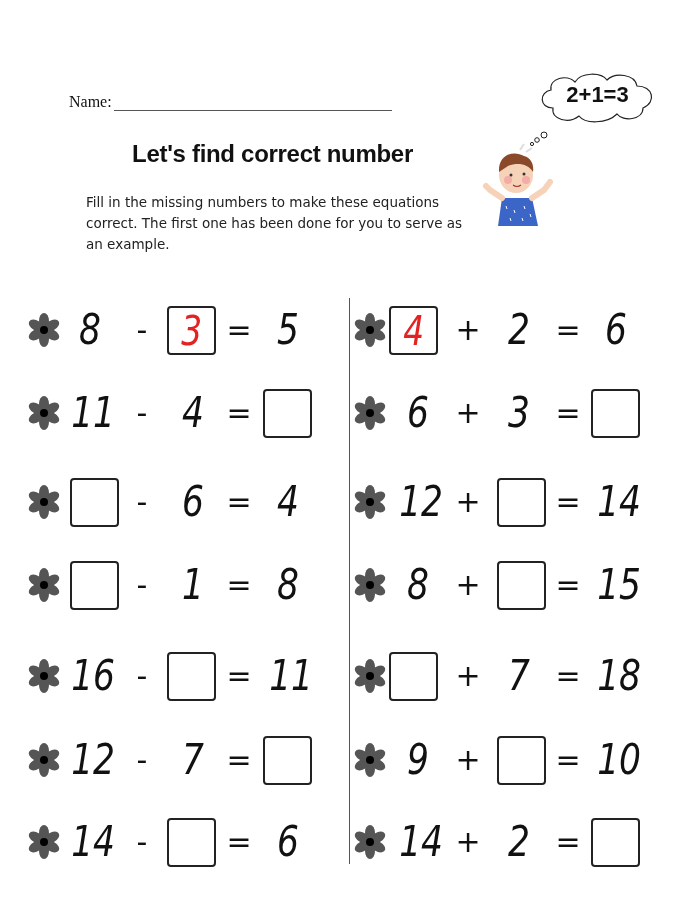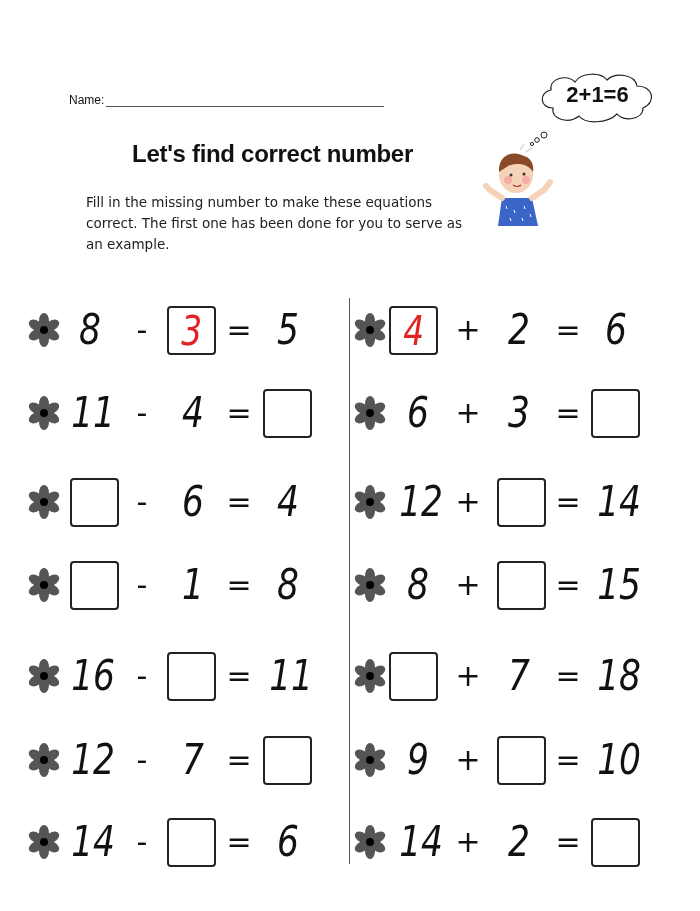--- a/index.html
+++ b/index.html
@@ -1,19 +1,19 @@
 <!DOCTYPE html>
 <html><head>
 <meta charset="utf-8">
 <style>
   html, body { margin:0; padding:0; background:#ffffff; }
   body { width:700px; height:911px; position:relative; overflow:hidden; font-family:"DejaVu Sans", sans-serif; color:#111; }
 
   .name-row { position:absolute; left:69px; top:93px; display:flex; align-items:flex-end; }
-  .name-label { font-size:12px; font-family:Liberation Sans, sans-serif; }
+  .name-label { font-size:16px; font-family:Liberation Serif, serif; }
   .name-line { width:278px; border-bottom:1px solid #555; margin-left:2px; height:12px; }
 
   .title { position:absolute; left:0; top:140px; width:545px; text-align:center; font-family:"Liberation Sans", sans-serif; font-weight:bold; font-size:24px; letter-spacing:-0.3px; color:#111; }
 
   .instructions { position:absolute; left:86px; top:192px; width:380px; font-size:13.5px; line-height:21px; font-family:"DejaVu Sans", sans-serif; color:#222; }
 
   .thought { position:absolute; left:535px; top:70px; width:125px; height:55px; }
   .thought-text { position:absolute; left:535px; top:82px; width:125px; text-align:center; font-family:"Liberation Sans", sans-serif; font-weight:bold; font-size:22px; color:#111; }
   .boy { position:absolute; left:478px; top:130px; width:90px; height:100px; }
 
@@ -29,26 +29,26 @@
 </head>
 <body>
 
 <div class="name-row">
   <span class="name-label">Name:</span>
   <span class="name-line"></span>
 </div>
 
 <div class="title">Let's find correct number</div>
 
-<div class="instructions">Fill in the missing number to make these equations correct.  The first one has been done for you to serve as an example.</div>
+<div class="instructions">Fill in the missing numbers to make these equations correct.  The first one has been done for you to serve as an example.</div>
 
 <svg class="thought" viewBox="0 0 125 55">
   <path d="M18,38 C4,38 4,22 16,20 C14,8 32,4 40,12 C46,2 66,2 72,10 C80,2 100,4 102,16 C118,16 122,32 108,38 C108,50 88,52 82,44 C72,54 50,54 44,46 C34,54 16,50 18,38 Z" fill="#fff" stroke="#222" stroke-width="1.2"></path>
 </svg>
-<div class="thought-text">2+1=6</div>
+<div class="thought-text">2+1=3</div>
 
 <svg class="boy" viewBox="0 0 90 100">
   <circle cx="66" cy="5" r="3" fill="#fff" stroke="#222" stroke-width="1"></circle>
   <circle cx="59" cy="10" r="2.3" fill="#fff" stroke="#222" stroke-width="1"></circle>
   <circle cx="54" cy="14" r="1.6" fill="#fff" stroke="#222" stroke-width="1"></circle>
   <path d="M42,20 L46,14 M48,22 L54,18" stroke="#ddd" stroke-width="2"></path>
   <ellipse cx="38" cy="45" rx="17" ry="18" fill="#f6d2b8"></ellipse>
   <path d="M21,42 C20,24 36,20 46,26 C54,28 56,36 55,42 C50,34 40,32 30,36 C27,38 24,40 21,42 Z" fill="#8a4a2a"></path>
   <circle cx="30" cy="50" r="4" fill="#f4a3a3" opacity="0.8"></circle>
   <circle cx="48" cy="50" r="4" fill="#f4a3a3" opacity="0.8"></circle>

